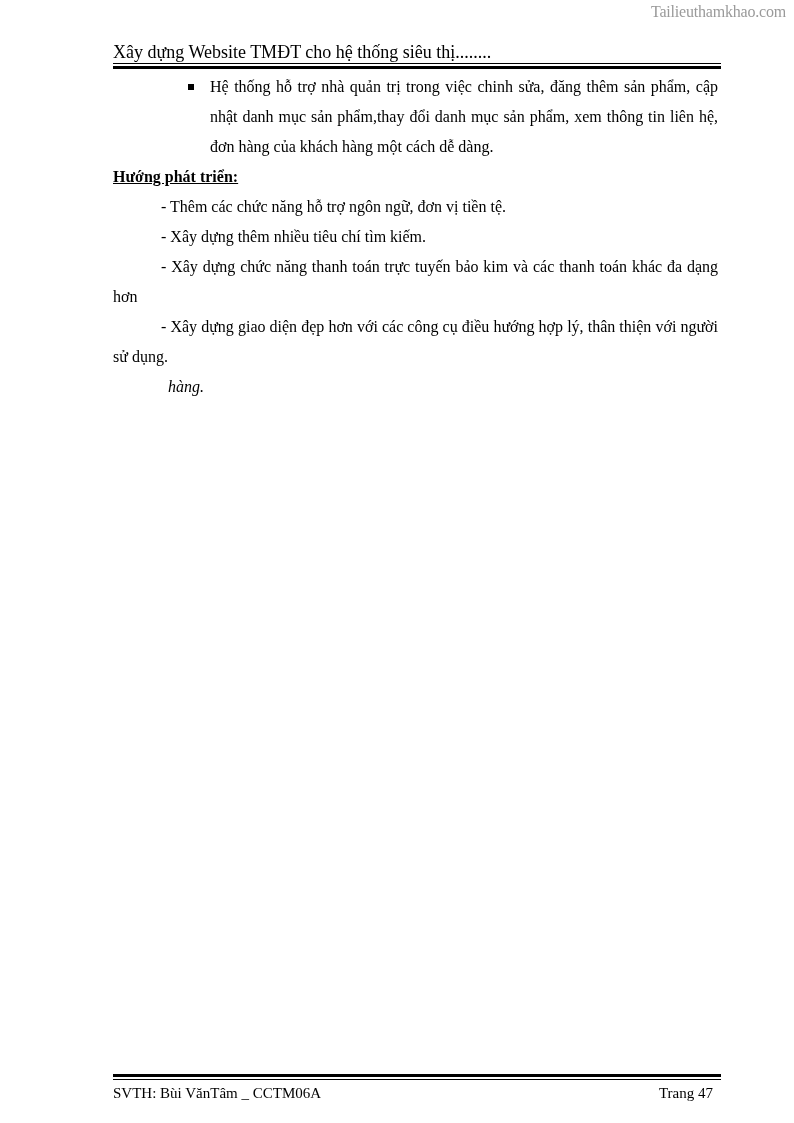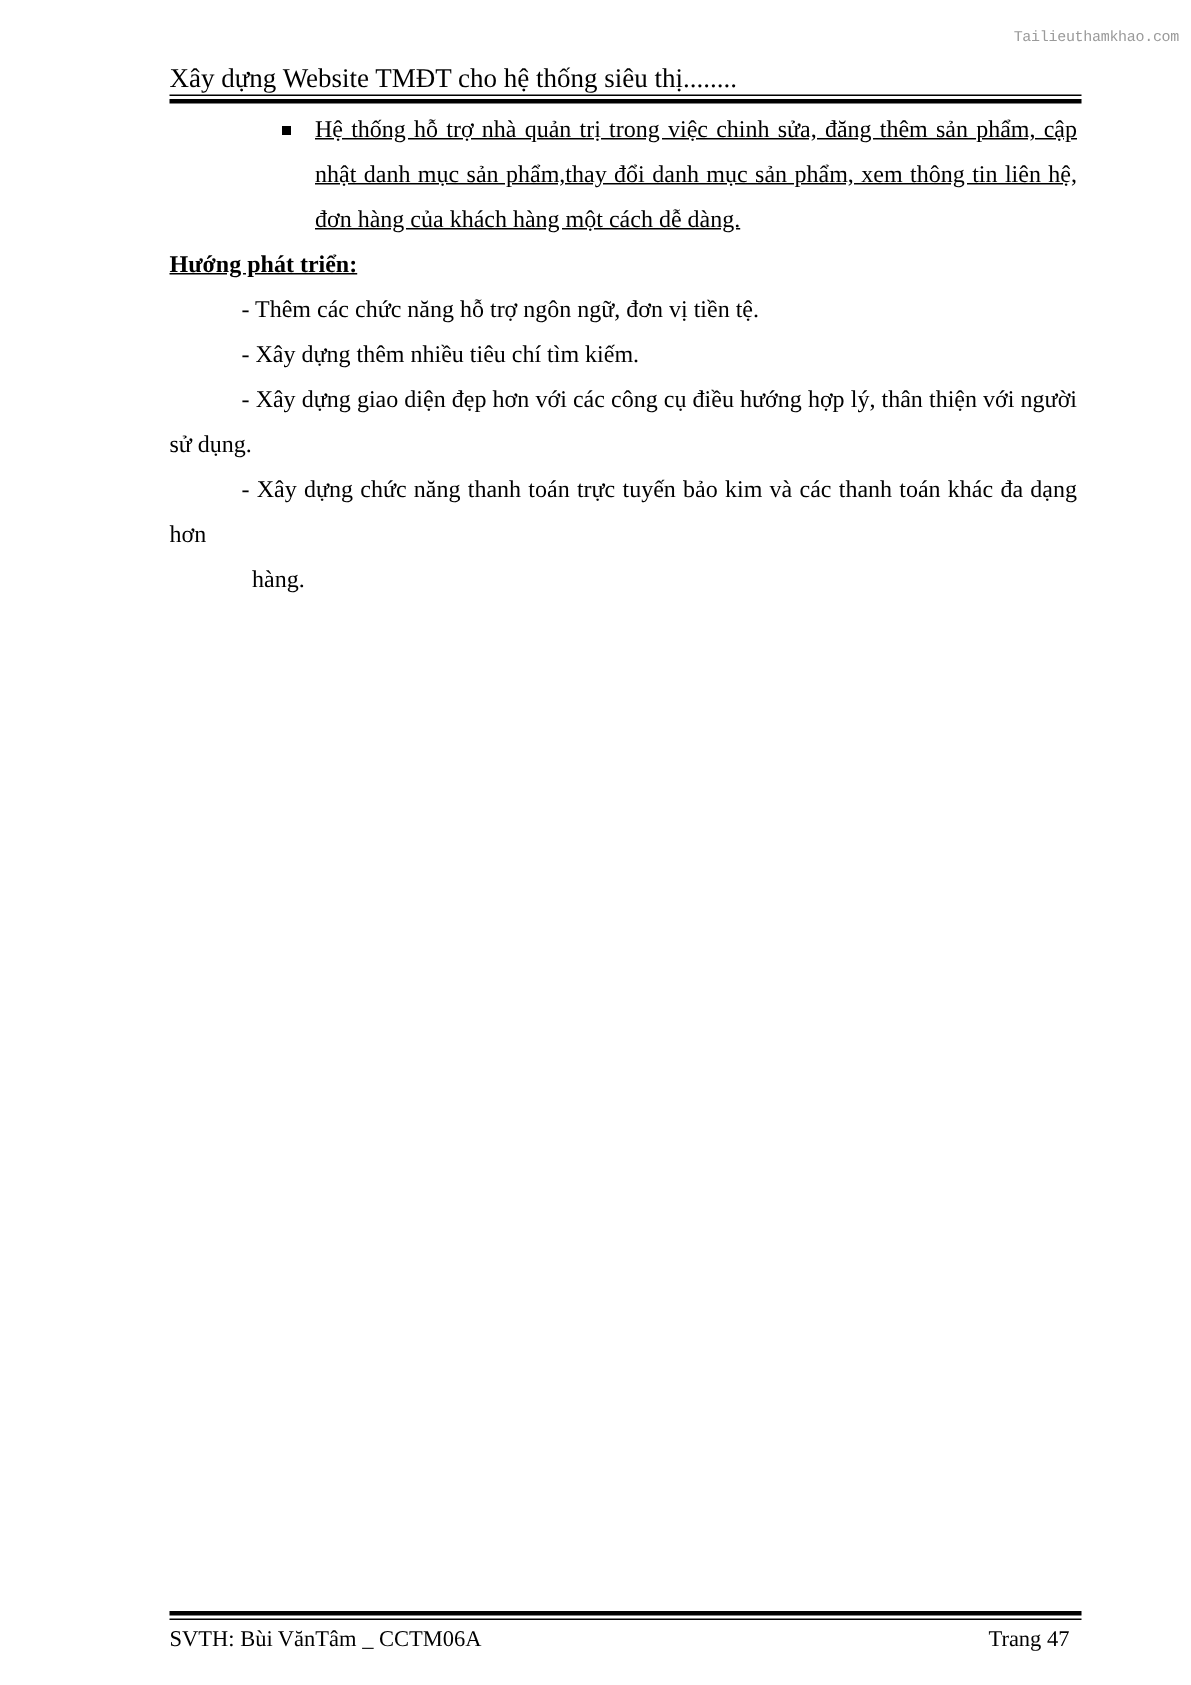--- a/index.html
+++ b/index.html
@@ -1,30 +1,30 @@
 <!DOCTYPE html>
 <html><head>
 <meta charset="utf-8">
 <style>
   html, body { margin: 0; padding: 0; background: #ffffff; }
   body { width: 794px; height: 1123px; position: relative; overflow: hidden;
          font-family: "Liberation Serif", "DejaVu Serif", serif; color: #000; }
-  .watermark { position: absolute; top: 20px; right: 8px; font-family: Liberation Mono, monospace;
-               font-size: 10px; color: #9a9a9a; letter-spacing: -0.2px; }
+  .watermark { position: absolute; top: 3px; right: 8px; font-family: Liberation Serif, serif;
+               font-size: 16px; color: #9a9a9a; letter-spacing: -0.2px; }
   .header { position: absolute; left: 113px; top: 43px; width: 608px; }
   .header-title { font-size: 18px; line-height: 18px; }
   .rule-header { margin-top: 2px; border-top: 1px solid #000; height: 2px; border-bottom: 3px solid #000; }
   .content { position: absolute; left: 113px; top: 72px; width: 605px; font-size: 16px; line-height: 30px; }
-  .bullet { position: relative; padding-left: 97px; text-align: justify; text-decoration: underline; }
+  .bullet { position: relative; padding-left: 97px; text-align: justify; }
   .bullet .marker { position: absolute; left: 75px; top: 12px; width: 6px; height: 6px; background: #000; }
   .section-title { font-weight: bold; text-decoration: underline; }
   .dash-item { text-align: justify; }
   .indent-48 { text-indent: 48px; }
   .indent-40 { padding-left: 40px; text-indent: 0; }
-  .hang-cont { padding-left: 55px; }
+  .hang-cont { padding-left: 55px; font-style: italic; }
   .footer { position: absolute; left: 113px; top: 1054px; width: 608px; margin-top: 20px; }
   .rule-footer { border-top: 3px solid #000; height: 2px; border-bottom: 1px solid #000; }
   .footer-row { display: flex; justify-content: space-between; font-size: 15px; line-height: 20px; margin-top: 3px; padding-right: 8px; }
 </style>
 </head>
 <body>
 
 <div class="watermark">Tailieuthamkhao.com</div>
 
 <div class="header">
@@ -35,22 +35,22 @@
 <div class="content">
   <div class="bullet">
     <span class="marker"></span>
     <span>Hệ thống hỗ trợ nhà quản trị trong việc chinh sửa, đăng thêm sản phẩm, cập nhật danh mục sản phẩm,thay đổi danh mục sản phẩm, xem thông tin liên hệ, đơn hàng của khách hàng một cách dễ dàng.</span>
   </div>
 
   <div class="section-title">Hướng phát triển:</div>
 
   <div class="dash-item indent-48">- Thêm các chức năng hỗ trợ ngôn ngữ, đơn vị tiền tệ.</div>
   <div class="dash-item indent-48">- Xây dựng thêm nhiều tiêu chí tìm kiếm.</div>
+  <div class="dash-item indent-48">- Xây dựng chức năng thanh toán trực tuyến bảo kim và các thanh toán khác đa dạng hơn</div>
   <div class="dash-item indent-48">- Xây dựng giao diện đẹp hơn với các công cụ điều hướng hợp lý, thân thiện với người sử dụng.</div>
-  <div class="dash-item indent-48">- Xây dựng chức năng thanh toán trực tuyến bảo kim và các thanh toán khác đa dạng hơn</div>
   <div class="dash-item hang-cont">hàng.</div>
 </div>
 
 <div class="footer">
   <div class="rule-footer"></div>
   <div class="footer-row">
     <span>SVTH: Bùi VănTâm _ CCTM06A</span>
     <span>Trang 47</span>
   </div>
 </div>

